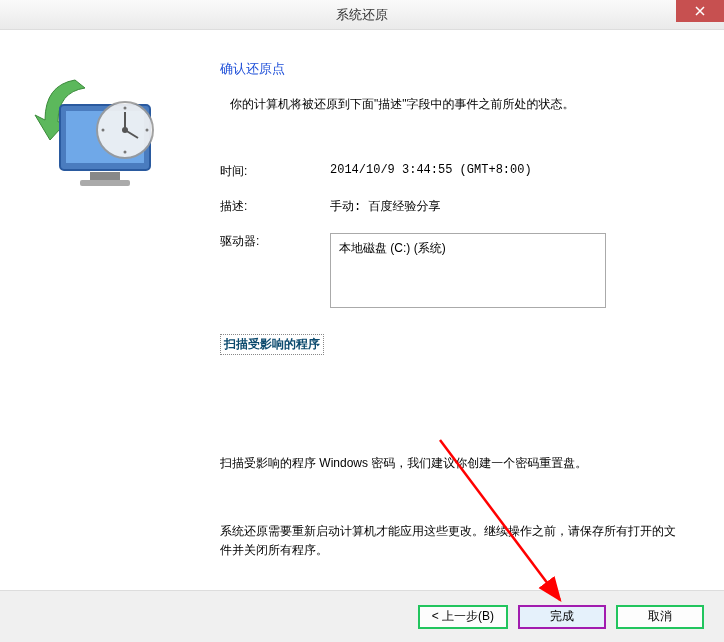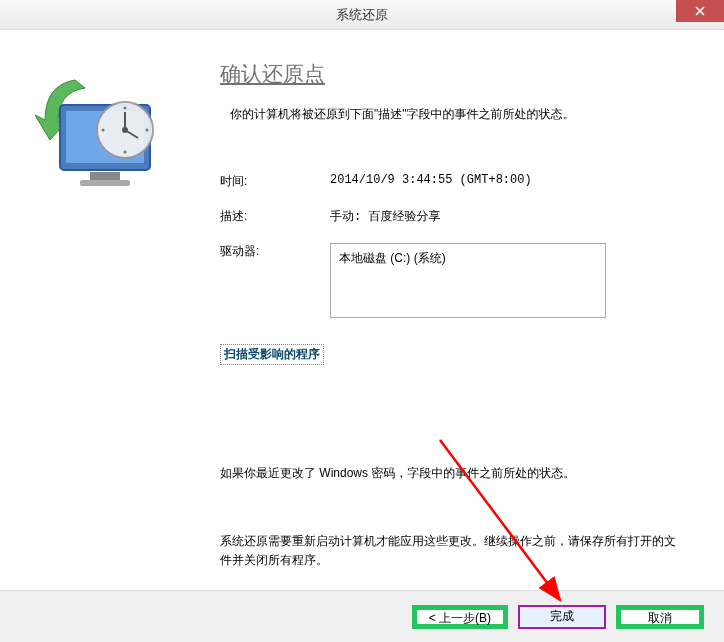--- a/index.html
+++ b/index.html
@@ -55,24 +55,23 @@
     .icon-restore {
       width: 130px;
       height: 120px;
       position: relative;
     }
     .main-panel {
       flex: 1;
       padding: 30px 40px 0 20px;
     }
     .heading {
-      font-size: 21px;
-      color: #737373;
+      font-size: 13px;
+      color: #1d4ed8;
       margin-bottom: 18px;
-      text-decoration: underline;
     }
     .subtext {
       font-size: 12px;
       color: #000;
       margin-bottom: 50px;
       margin-left: 10px;
     }
     .row {
       display: flex;
       margin-bottom: 18px;
@@ -119,21 +118,21 @@
       display: flex;
       align-items: center;
       justify-content: flex-end;
       padding-right: 20px;
       gap: 10px;
     }
     .btn {
       min-width: 88px;
       height: 24px;
       background: #fdfdfd;
-      border: 5px solid #22c55e;
+      border: 2px solid #22c55e;
       font-size: 12px;
       cursor: pointer;
       padding: 0 12px;
     }
     .btn-focus {
       border: 2px solid #a21caf;
       background: #e5f1fb;
     }
     .arrow {
       position: absolute;
@@ -192,21 +191,21 @@
 
     <div class="row">
       <div class="label">驱动器:</div>
       <div class="drive-box">
         <span>本地磁盘 (C:) (系统)</span>
       </div>
     </div>
 
     <a class="scan-link">扫描受影响的程序</a>
 
-    <div class="note1">如果你最近更改了 Windows 密码，字段中的事件之前所处的状态。</div>
+    <div class="note1">扫描受影响的程序 Windows 密码，我们建议你创建一个密码重置盘。</div>
     <div class="note2">系统还原需要重新启动计算机才能应用这些更改。继续操作之前，请保存所有打开的文件并关闭所有程序。</div>
   </div>
 </div>
 
 <div class="button-bar">
   <button class="btn">&lt; 上一步(B)</button>
   <button class="btn btn-focus">完成</button>
   <button class="btn">取消</button>
 </div>
 

